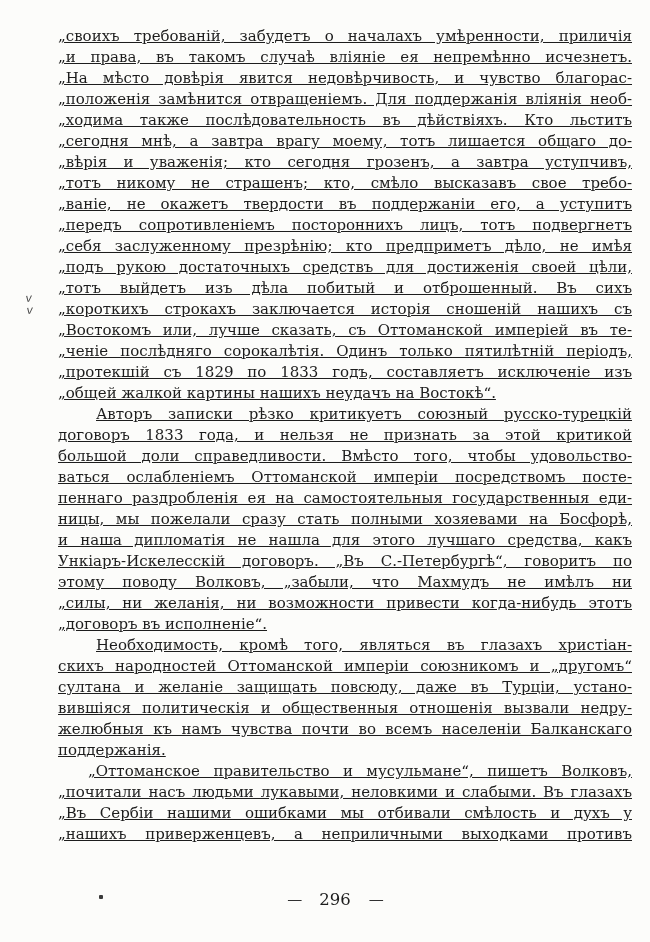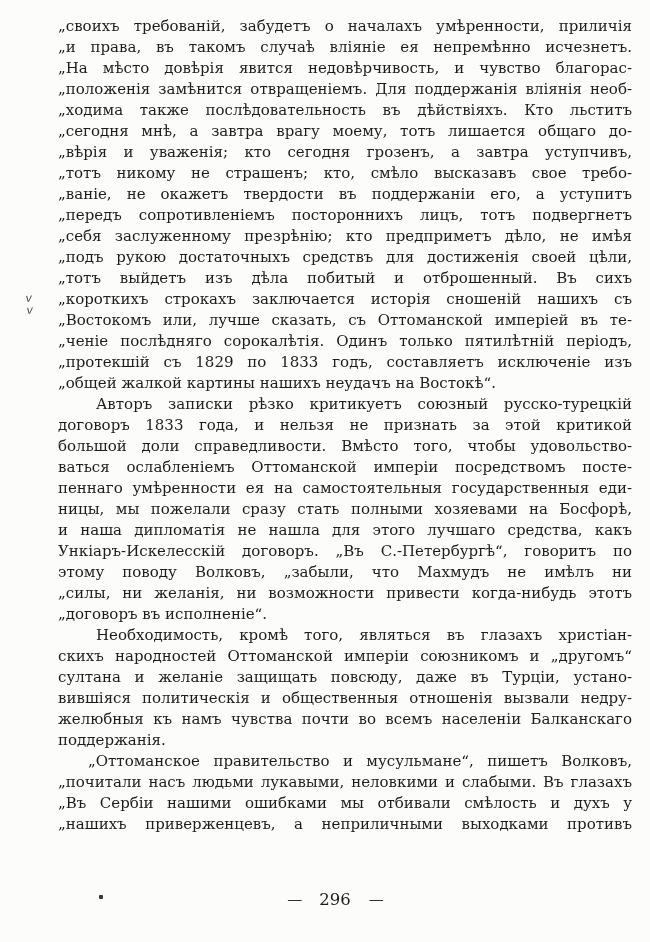--- a/index.html
+++ b/index.html
@@ -13,22 +13,23 @@
   .page {
     position: relative;
     width: 650px;
     height: 942px;
     background: var(--paper, #fcfcfa);
     color: var(--ink, #1d1d1d);
   }
   .text-block {
     position: absolute;
     left: 58px;
-    top: 16px;
+    top: 26px;
     width: 574px;
+    text-decoration: underline;
   }
   .paragraph { margin: 0; }
   .line {
     height: 21px;
     line-height: 21px;
     font-size: 15px;
     text-align: justify;
     text-align-last: justify;
     white-space: normal;
     overflow: hidden;
@@ -104,21 +105,21 @@
         <div class="line">„Востокомъ или, лучше сказать, съ Оттоманской имперіей въ те-</div>
         <div class="line">„ченіе послѣдняго сорокалѣтія. Одинъ только пятилѣтній періодъ,</div>
         <div class="line">„протекшій съ 1829 по 1833 годъ, составляетъ исключеніе изъ</div>
         <div class="line no-justify-last">„общей жалкой картины нашихъ неудачъ на Востокѣ“.</div>
       </div>
       <div class="paragraph">
         <div class="line" style="padding-left: 38px;">Авторъ записки рѣзко критикуетъ союзный русско-турецкій</div>
         <div class="line">договоръ 1833 года, и нельзя не признать за этой критикой</div>
         <div class="line">большой доли справедливости. Вмѣсто того, чтобы удовольство-</div>
         <div class="line">ваться ослабленіемъ Оттоманской имперіи посредствомъ посте-</div>
-        <div class="line">пеннаго умѣренности ея на самостоятельныя государственныя еди-</div>
+        <div class="line">пеннаго раздробленія ея на самостоятельныя государственныя еди-</div>
         <div class="line">ницы, мы пожелали сразу стать полными хозяевами на Босфорѣ,</div>
         <div class="line">и наша дипломатія не нашла для этого лучшаго средства, какъ</div>
         <div class="line">Ункіаръ-Искелесскій договоръ. „Въ С.-Петербургѣ“, говоритъ по</div>
         <div class="line">этому поводу Волковъ, „забыли, что Махмудъ не имѣлъ ни</div>
         <div class="line">„силы, ни желанія, ни возможности привести когда-нибудь этотъ</div>
         <div class="line no-justify-last">„договоръ въ исполненіе“.</div>
       </div>
       <div class="paragraph">
         <div class="line" style="padding-left: 38px;">Необходимость, кромѣ того, являться въ глазахъ христіан-</div>
         <div class="line">скихъ народностей Оттоманской имперіи союзникомъ и „другомъ“</div>

